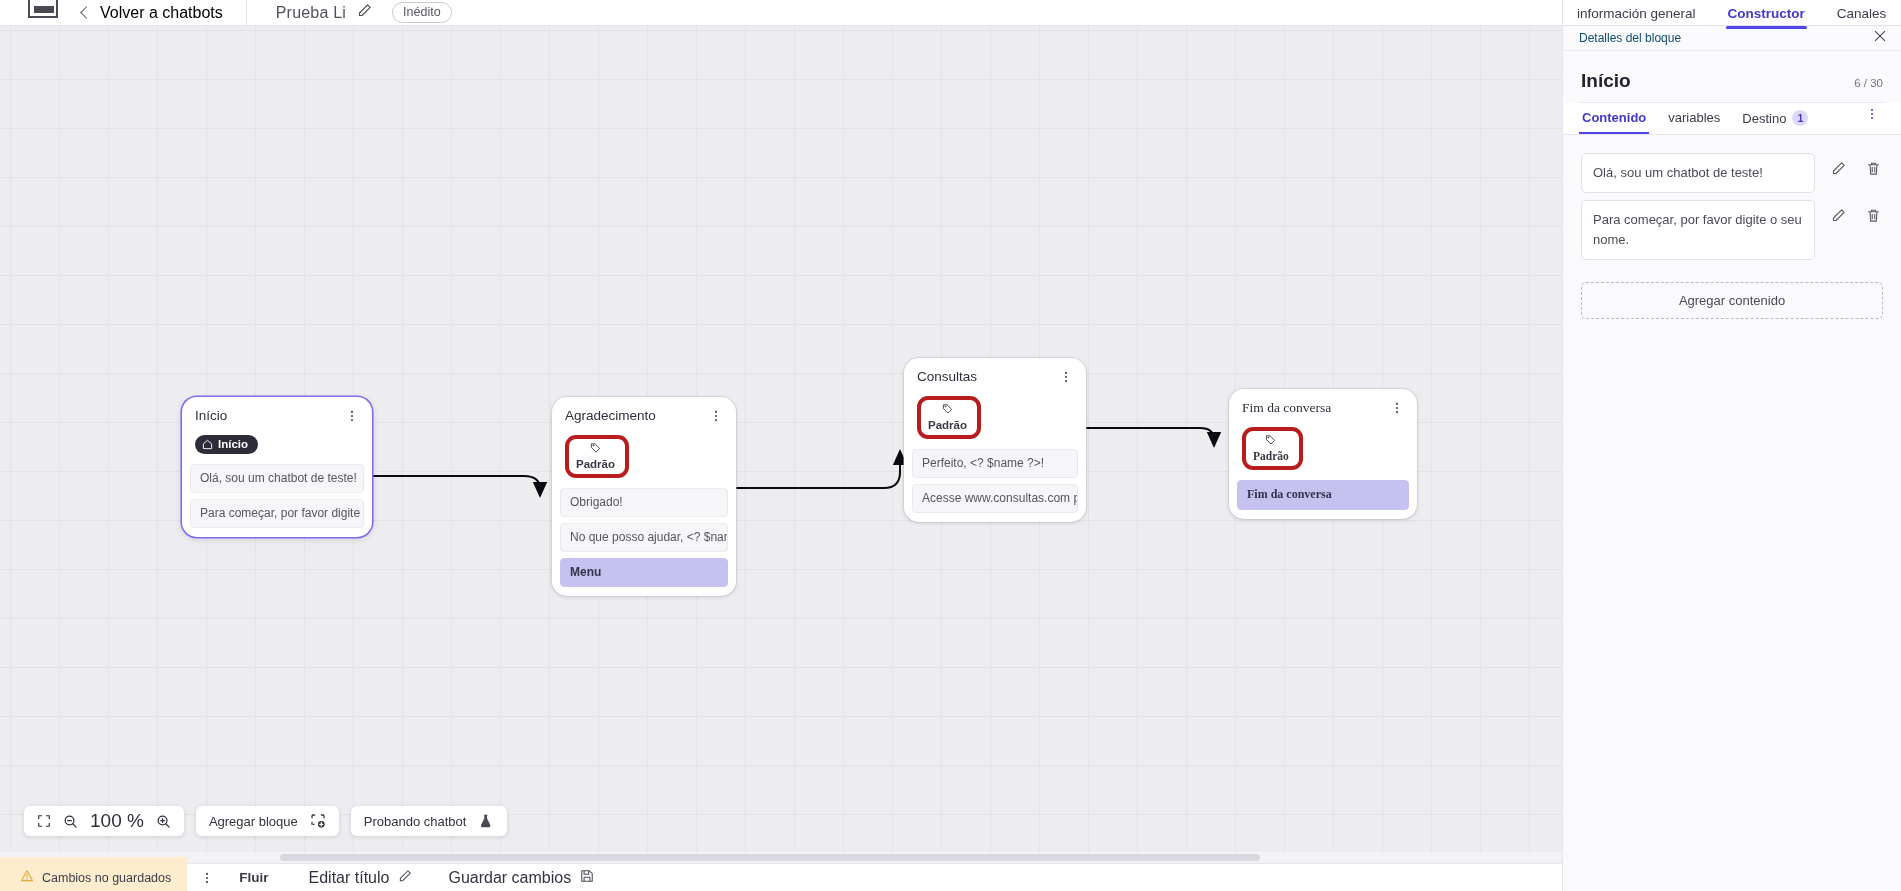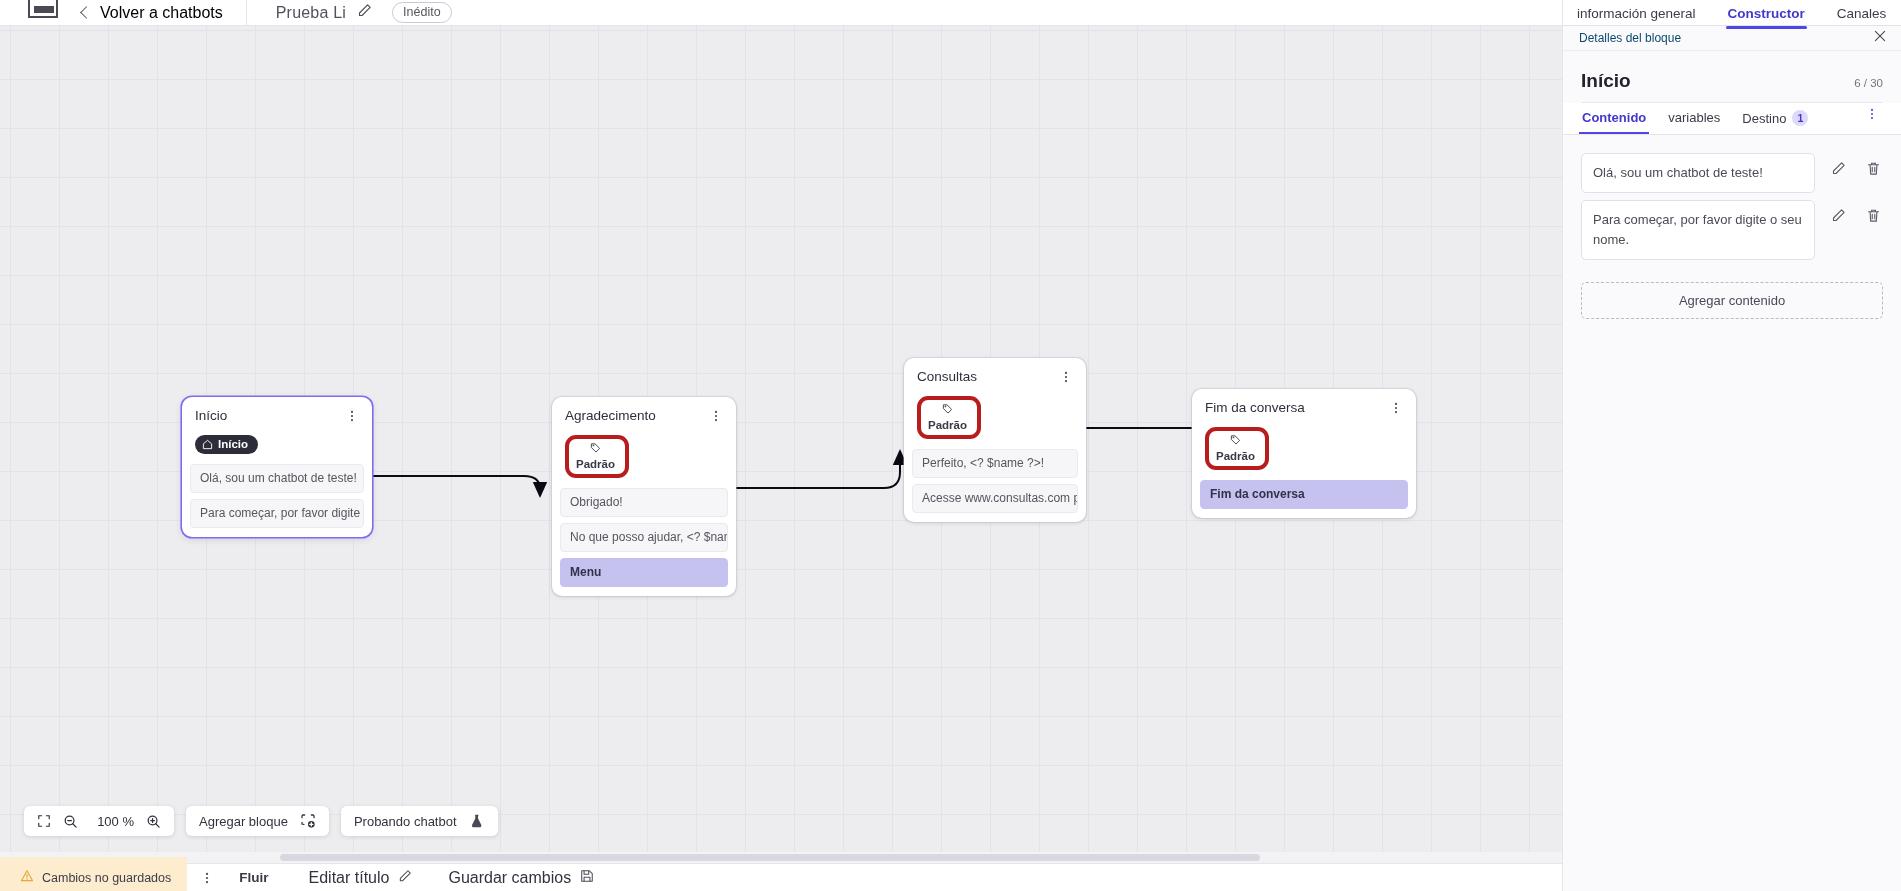--- a/index.html
+++ b/index.html
@@ -144,21 +144,21 @@
     background-image:
       linear-gradient(to right, #e3e3e7 1px, transparent 1px),
       linear-gradient(to bottom, #e3e3e7 1px, transparent 1px);
     background-size: 49px 49px;
     background-position: 10px 4px;
     overflow: hidden;
   }
   .edges { position: absolute; left: 0; top: 0; width: 1562px; height: 837px; }
 
   .node {
-    position: absolute; background: #ffffff; border-radius: 10px;
+    position: absolute; background: #ffffff; border-radius: 15px;
     box-shadow: 0 1px 4px rgba(30,30,50,.14), 0 0 0 1px rgba(200,200,215,.45);
     overflow: hidden;
   }
   .node.selected { box-shadow: 0 0 0 1.6px #7c6ef0, 0 2px 7px rgba(40,30,90,.17); }
   .node-head {
     display: flex; align-items: flex-start; justify-content: space-between;
     padding: 11px 10px 0 13px;
   }
   .node-title { font-size: 13.5px; color: #2f2f3c; font-weight: 400; }
   .node-kebab { cursor: pointer; padding: 1px 3px; }
@@ -181,21 +181,21 @@
   .node-body .msg:last-child { margin-bottom: 0; }
 
   
   .fl-bar { position: absolute; left: 24px; bottom: 27px; display: flex; gap: 12px; }
   .fl-card {
     background: #fff; border-radius: 6px; height: 30px;
     box-shadow: 0 1px 4px rgba(40,40,60,.15);
     display: flex; align-items: center; padding: 0 13px; gap: 12px;
     font-size: 13px; color: #33333f; cursor: pointer;
   }
-  .zoom-val { font-size: 13px; color: #2f2f3b; min-width: 44px; text-align: right; }
+  .zoom-val { font-size: 19px; color: #2f2f3b; min-width: 44px; text-align: right; }
   .fl-card span.ic { cursor: pointer; display: flex; }
 
   .hscroll {
     position: absolute; left: 0; bottom: 0; width: 1562px; height: 11px;
     background: #f3f3f6;
   }
   .hscroll-thumb {
     position: absolute; left: 280px; top: 2px; width: 980px; height: 7px;
     background: #d8d8e0; border-radius: 4px; cursor: pointer;
   }
@@ -328,21 +328,21 @@
             <circle cx="7.5" cy="7.5" r="1.1"></circle>
           </svg>
         <span>Padrão</span>
       </span>
       <div class="node-body">
         <div class="msg">Perfeito, &lt;? $name ?&gt;!</div>
         <div class="msg">Acesse www.consultas.com par...</div>
       </div>
     </div>
 
-    <div class="node" style="left:1192px; top:363px; width:224px;">
+    <div class="node" style="left:1229px; top:363px; width:188px;font-family:Liberation Serif, serif;">
       <div class="node-head">
         <span class="node-title">Fim da conversa</span>
         <span class="node-kebab">
           <svg width="14" height="14" viewBox="0 0 24 24" fill="#4b4b57">
               <circle cx="12" cy="5" r="1.9"></circle>
               <circle cx="12" cy="12" r="1.9"></circle>
               <circle cx="12" cy="19" r="1.9"></circle>
             </svg>
         </span>
       </div>

